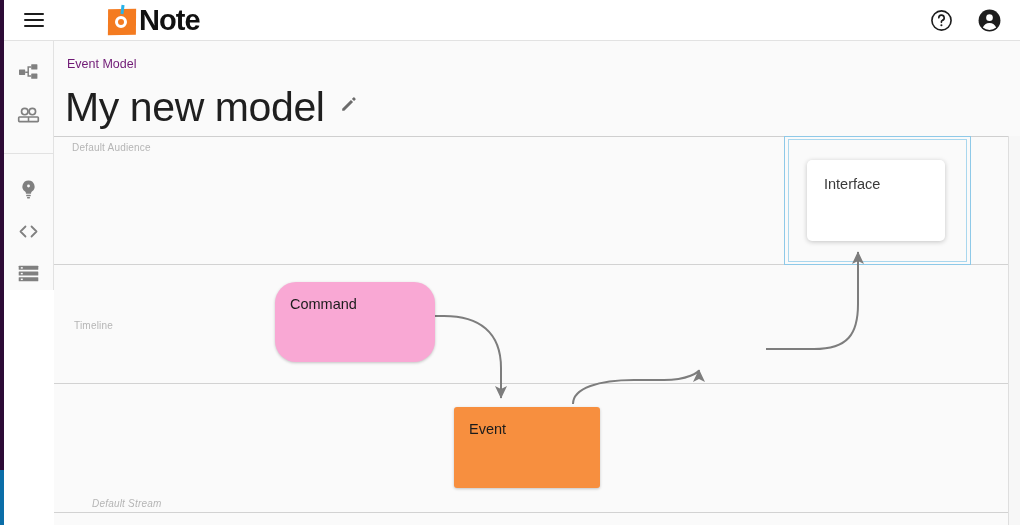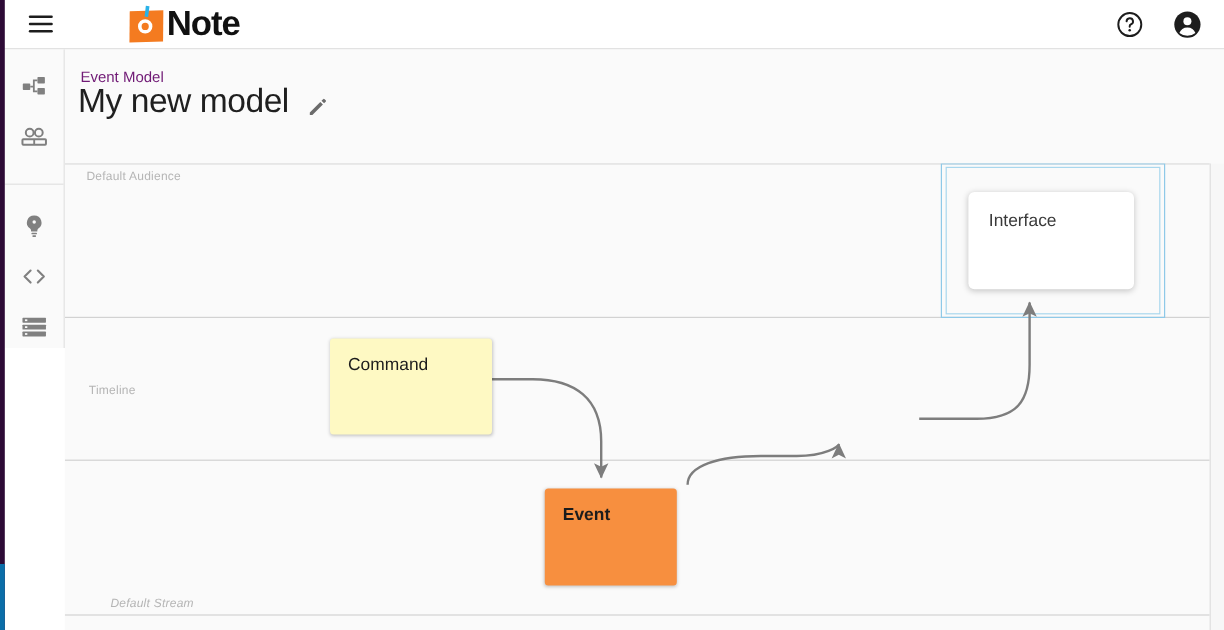--- a/index.html
+++ b/index.html
@@ -170,25 +170,26 @@
     color: #701a75;
   }
   .title-row {
     position: absolute;
     left: 11px; top: 28px;
     display: flex;
     align-items: center;
     gap: 14px;
   }
   .page-title {
-    font-size: 28px;
+    font-size: 41px;
     font-weight: 300;
     color: #1f1f1f;
     line-height: 1.1;
     letter-spacing: -0.4px;
+    margin-top: 16px;
   }
   .edit-pencil {
     margin-top: 10px;
     cursor: pointer;
     display: flex;
   }
 
   
   .canvas {
     position: absolute;
@@ -253,36 +254,36 @@
   }
   .card-label {
     position: absolute;
     left: 15px; top: 14px;
     font-size: 14.5px;
     color: #1c1c1c;
     white-space: nowrap;
   }
   .card.cmd {
     left: 221px; top: 146px;
-    width: 135px; height: 80px;
-    background: #fef9c3;
+    width: 160px; height: 80px;
+    background: #f9a8d4;
     box-shadow: 0 1px 3px rgba(0,0,0,0.22);
+    border-radius: 21px;
   }
   .card.read {
     left: 577px; top: 145px;
     width: 135px; height: 81px;
     background: #5cb531;
     box-shadow: 0 1px 3px rgba(0,0,0,0.22);
   }
   .card.event {
     left: 400px; top: 271px;
-    width: 110px; height: 81px;
+    width: 146px; height: 81px;
     background: #f78f3f;
     box-shadow: 0 1px 3px rgba(0,0,0,0.22);
-    font-weight: bold;
   }
   .card.iface {
     left: 753px; top: 24px;
     width: 138px; height: 81px;
     background: #ffffff;
     border-radius: 5px;
     box-shadow: 0 1px 5px rgba(0,0,0,0.22);
   }
   .card.iface .card-label { color: #3a3a3a; left: 17px; top: 16px; }
 

